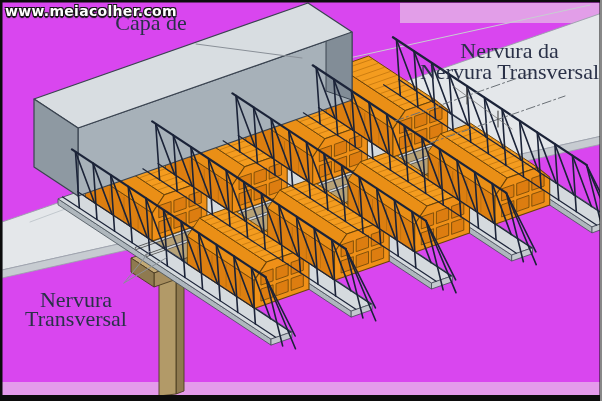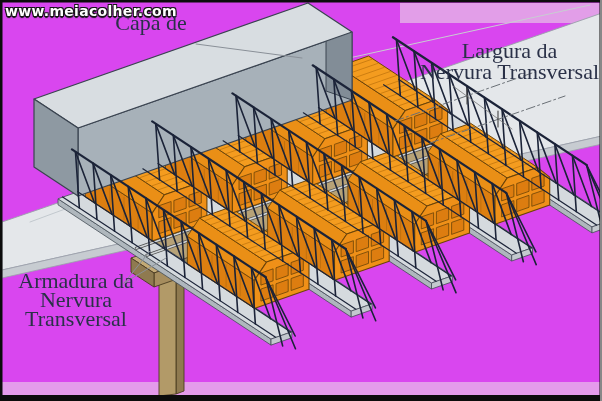--- a/index.html
+++ b/index.html
@@ -455,21 +455,21 @@
       </g>
     </svg>
 
   <div class="wm">www.meiacolher.com</div>
 
   <div class="lbl" style="left:103px;top:13px;width:96px">
     <span>Capa de</span><br>
   </div>
 
   <div class="lbl" style="left:417px;top:40px;width:185px;line-height:21px">
-    <span>Largura da</span><br>
+    <span>Nervura da</span><br>
     <span>Nervura Transversal</span>
   </div>
 
   <div class="lbl" style="left:0px;top:271px;width:152px;line-height:19px">
-    <span>Armadura da</span><br>
+    <br>
     <span>Nervura Transversal</span>
   </div>
 </div>
 
 </body></html>

